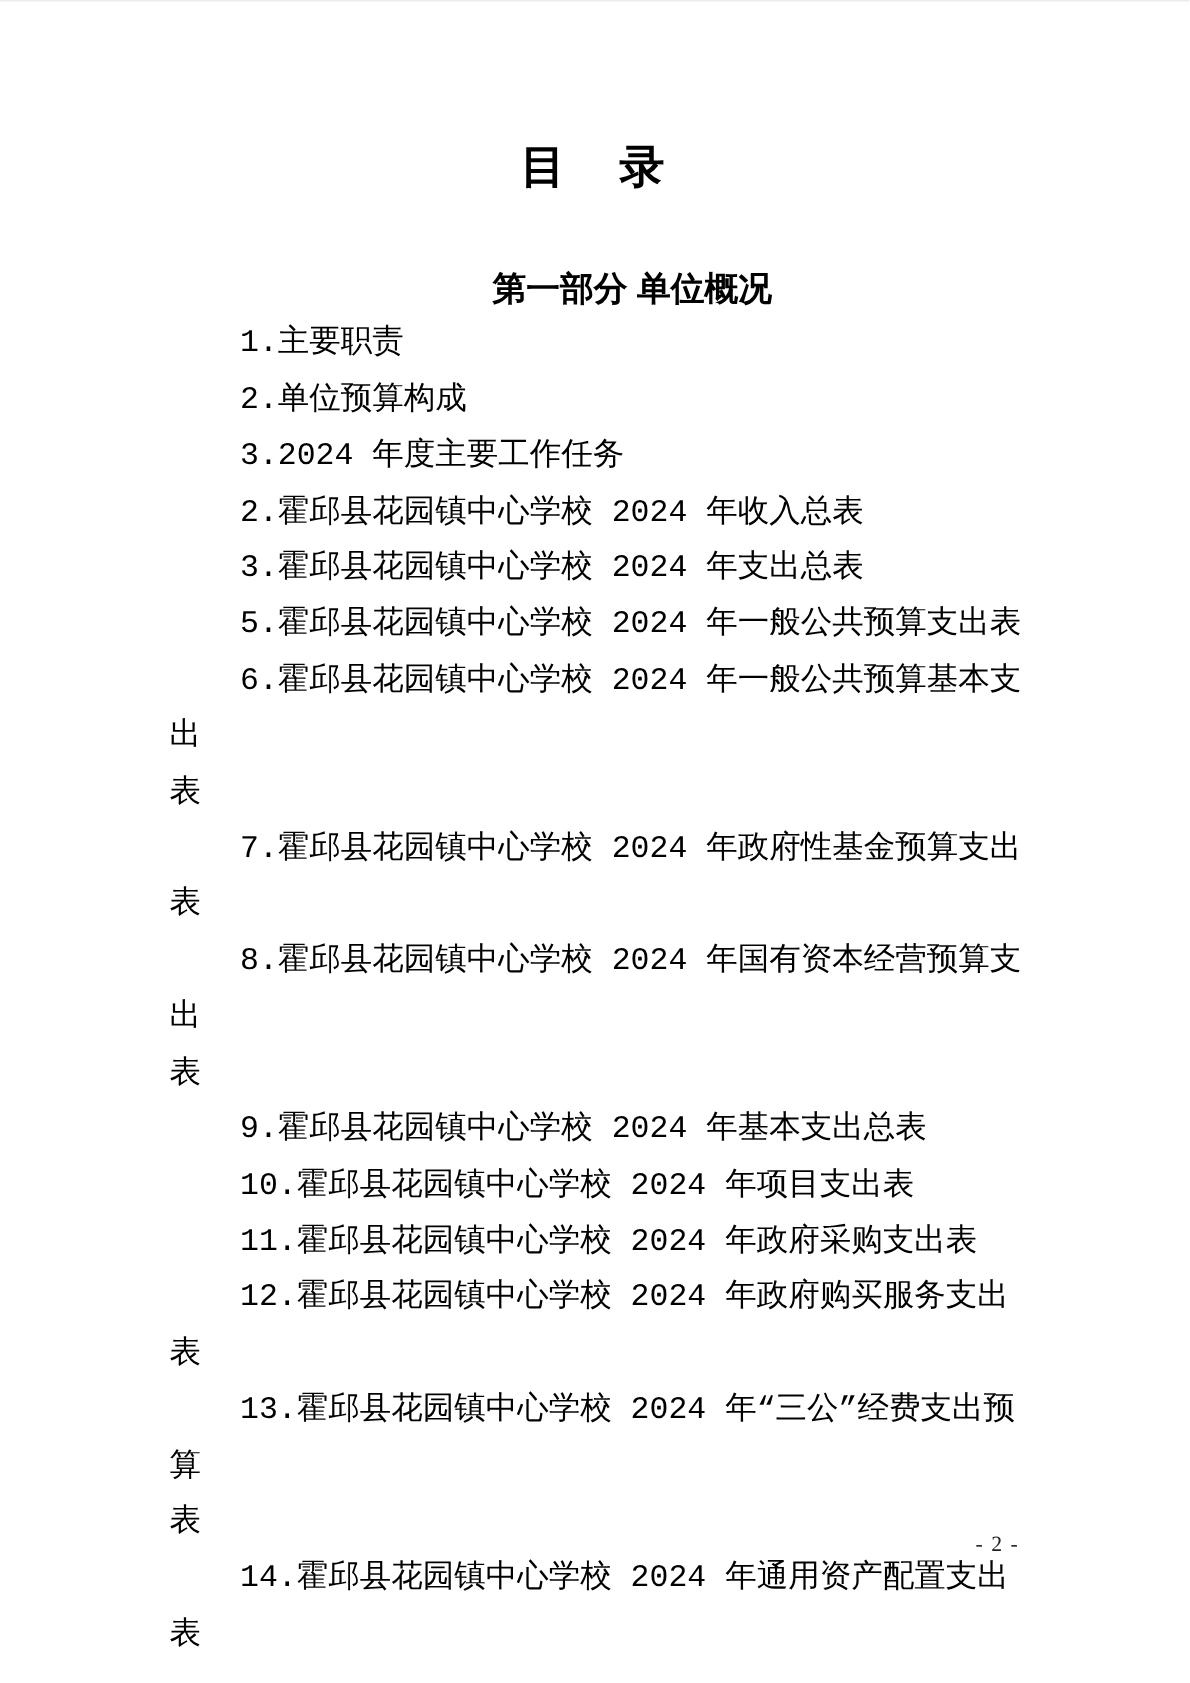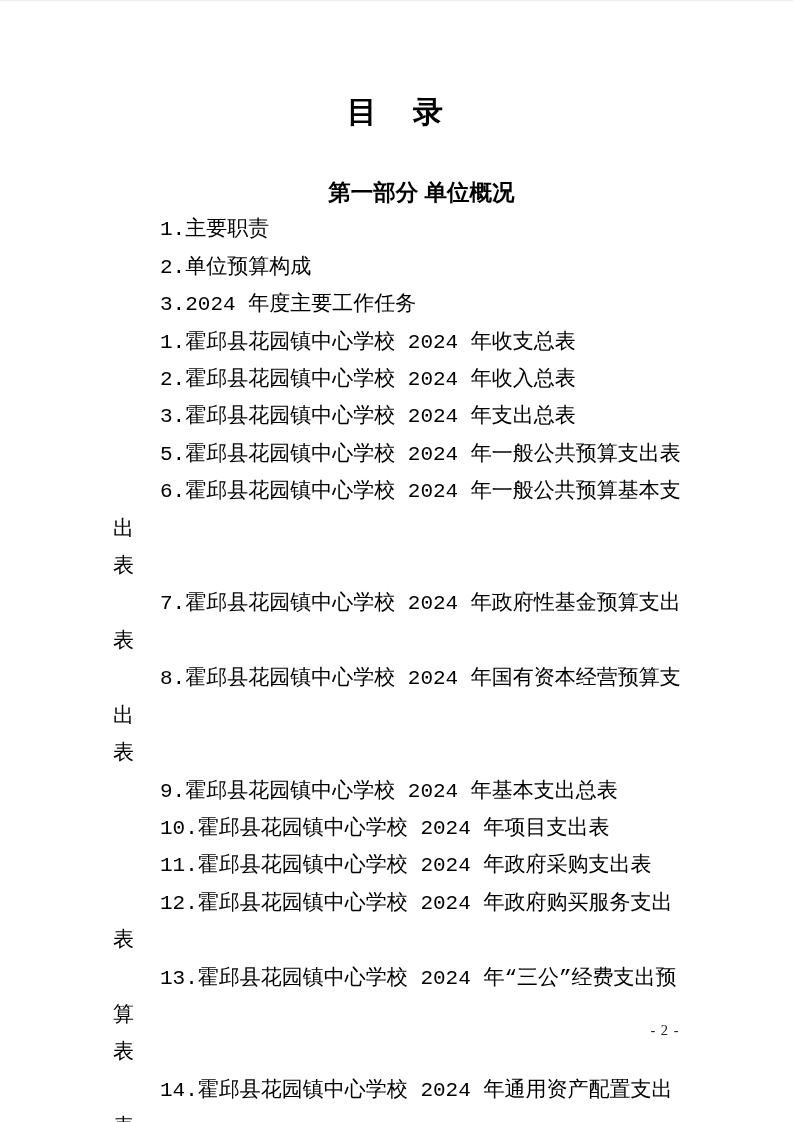--- a/index.html
+++ b/index.html
@@ -73,21 +73,20 @@
 
   <div class="toc-content">
 
     <div class="section-heading">第一部分 单位概况</div>
 
     <div class="toc-item">1.主要职责</div>
     <div class="toc-item">2.单位预算构成</div>
     <div class="toc-item">3.2024 年度主要工作任务</div>
 
 
-    <div class="toc-item">1.霍邱县花园镇中心学校 2024 年收支总表</div>
     <div class="toc-item">2.霍邱县花园镇中心学校 2024 年收入总表</div>
     <div class="toc-item">3.霍邱县花园镇中心学校 2024 年支出总表</div>
     <div class="toc-item">5.霍邱县花园镇中心学校 2024 年一般公共预算支出表</div>
     <div class="toc-item">6.霍邱县花园镇中心学校 2024 年一般公共预算基本支出
 表</div>
     <div class="toc-item">7.霍邱县花园镇中心学校 2024 年政府性基金预算支出表</div>
     <div class="toc-item">8.霍邱县花园镇中心学校 2024 年国有资本经营预算支出
 表</div>
     <div class="toc-item">9.霍邱县花园镇中心学校 2024 年基本支出总表</div>
     <div class="toc-item">10.霍邱县花园镇中心学校 2024 年项目支出表</div>

